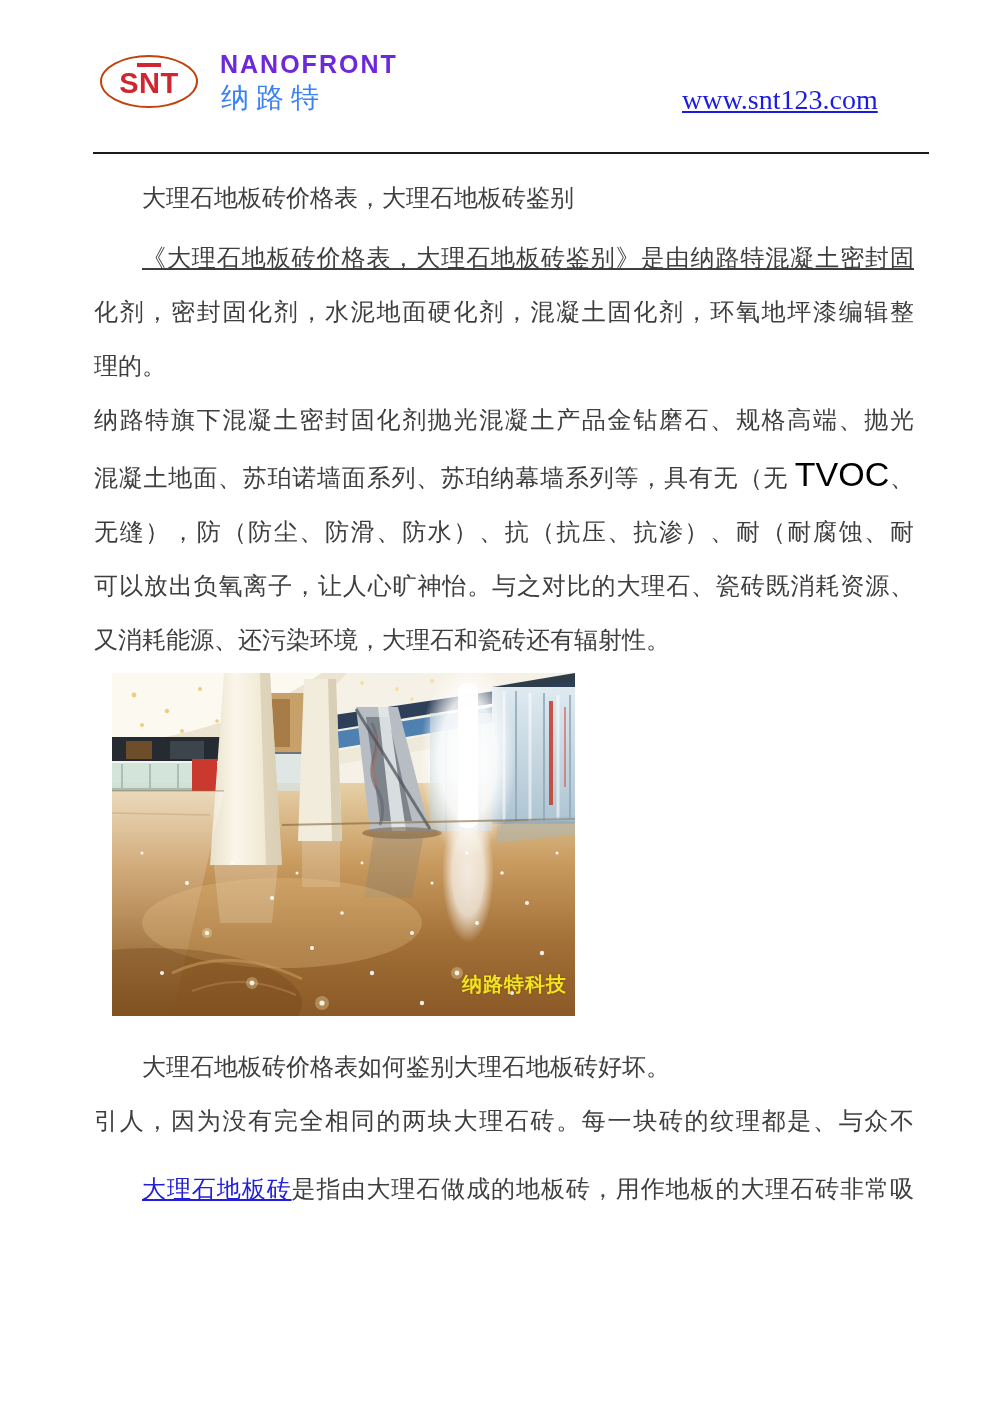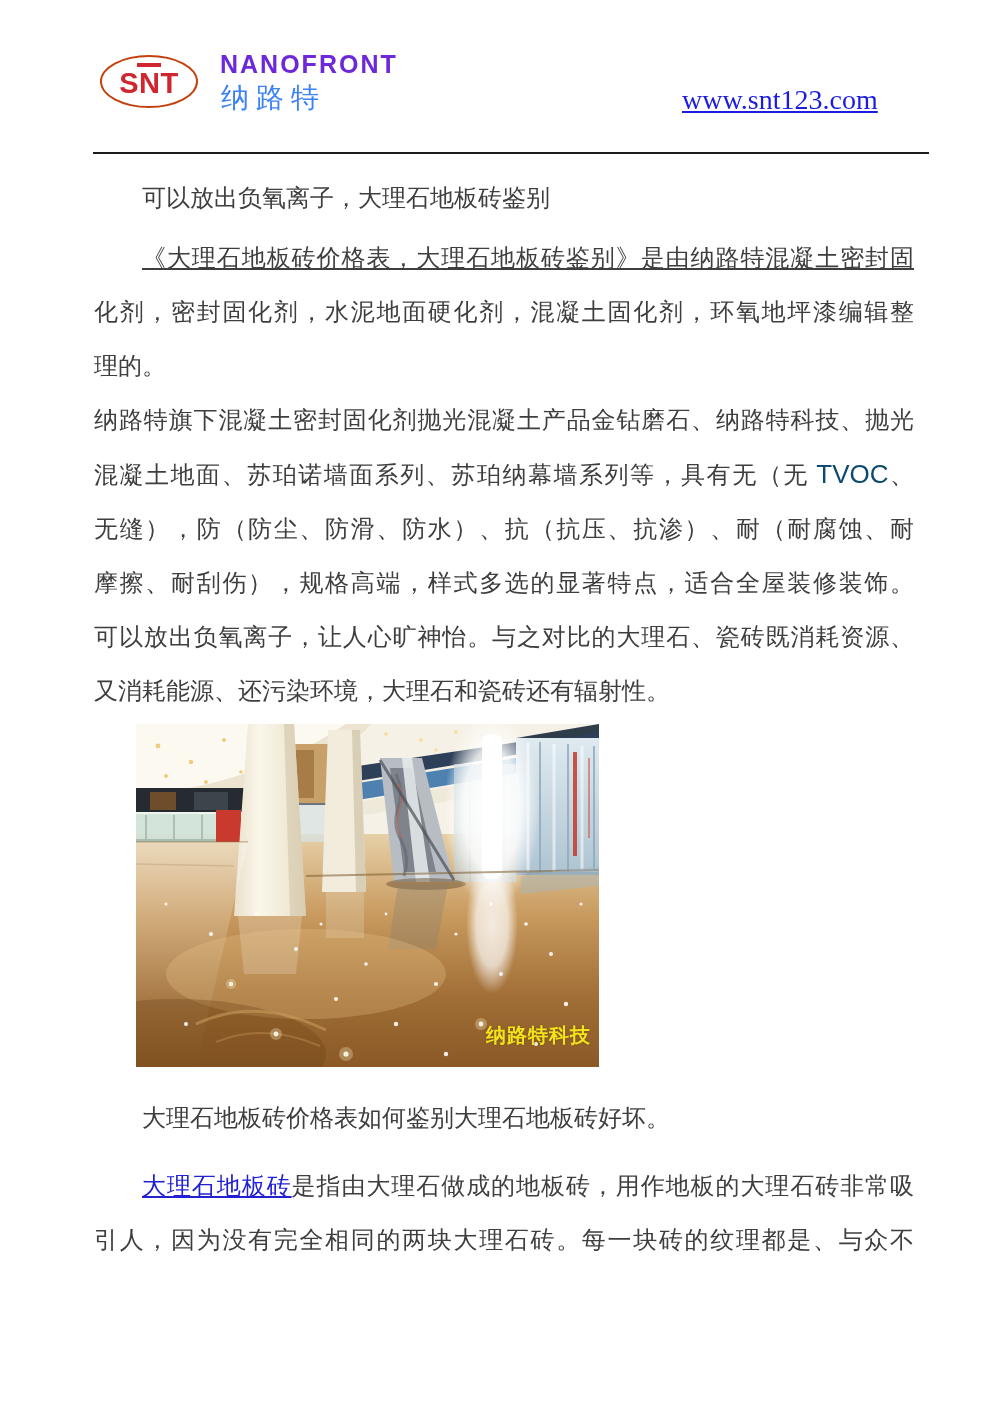--- a/index.html
+++ b/index.html
@@ -45,24 +45,24 @@
     color:#3e3e3e; font-size:24px; line-height:54px;
   }
   .line { text-align:left; white-space:normal; }
   .jfull { text-align:justify; text-align-last:justify; }
   .indent { padding-left:48px; }
   .title-line { margin-top:16px; }
   .intro-start { margin-top:6px;text-decoration:underline; }
   .q-line { margin-top:24px; }
   .marble-start { margin-top:14px; }
   a.body-link { color:#2220d4; text-decoration:underline; }
-  .tvoc { font-family:"Liberation Sans",sans-serif; font-size:26px; color:#0c4a6e; }
+  .tvoc { font-family:"Liberation Sans",sans-serif; font-size:34px; color:#000000; }
 
   
-  .photo-wrap { position:relative; width:463px; height:343px; margin:6px 0 0 42px; }
+  .photo-wrap { position:relative; width:463px; height:343px; margin:6px 0 0 18px; }
   .photo-wrap svg { display:block; }
   .watermark {
     position:absolute; right:8px; bottom:5px;
     font-family:"Liberation Sans",sans-serif; font-weight:bold;
     font-size:20px; color:#f2e41c; letter-spacing:1px;
     text-shadow:0 0 2px rgba(90,50,0,0.6);
   }
 </style>
 </head>
 <body>
@@ -73,30 +73,29 @@
     <div class="snt">SNT</div>
     <div class="logo-nbar"></div>
   </div>
   <div class="brand-en">NANOFRONT</div>
   <div class="brand-zh">纳路特</div>
   <a class="site-url" href="#">www.snt123.com</a>
   <div class="rule"></div>
 
   <div class="content">
 
-    <div class="line indent title-line">可以放出负氧离子，大理石地板砖鉴别</div>
+    <div class="line indent title-line">大理石地板砖价格表，大理石地板砖鉴别</div>
 
     <div class="line indent jfull intro-start">《大理石地板砖价格表，大理石地板砖鉴别》是由纳路特混凝土密封固</div>
     <div class="line jfull">化剂，密封固化剂，水泥地面硬化剂，混凝土固化剂，环氧地坪漆编辑整</div>
     <div class="line">理的。</div>
 
-    <div class="line jfull">纳路特旗下混凝土密封固化剂抛光混凝土产品金钻磨石、纳路特科技、抛光</div>
+    <div class="line jfull">纳路特旗下混凝土密封固化剂抛光混凝土产品金钻磨石、规格高端、抛光</div>
     <div class="line jfull"><span>混凝土地面、苏珀诺墙面系列、苏珀纳幕墙系列等，具有无（无 </span><span class="tvoc">TVOC</span><span>、</span></div>
     <div class="line jfull">无缝），防（防尘、防滑、防水）、抗（抗压、抗渗）、耐（耐腐蚀、耐</div>
-    <div class="line jfull">摩擦、耐刮伤），规格高端，样式多选的显著特点，适合全屋装修装饰。</div>
     <div class="line jfull">可以放出负氧离子，让人心旷神怡。与之对比的大理石、瓷砖既消耗资源、</div>
     <div class="line">又消耗能源、还污染环境，大理石和瓷砖还有辐射性。</div>
 
     <div class="photo-wrap">
       <svg viewBox="0 0 463 343" width="463" height="343">
         <defs>
           <linearGradient id="floorG" x1="0" y1="0" x2="0" y2="1">
             <stop offset="0" stop-color="#e6d0a8"></stop>
             <stop offset="0.35" stop-color="#c89a5e"></stop>
             <stop offset="0.7" stop-color="#a06e36"></stop>
@@ -253,17 +252,17 @@
             <circle cx="345" cy="300" r="6"></circle>
             <circle cx="210" cy="330" r="7"></circle>
             <circle cx="95" cy="260" r="5"></circle>
         </g>
       </svg>
       <div class="watermark">纳路特科技</div>
     </div>
 
     <div class="line indent q-line">大理石地板砖价格表如何鉴别大理石地板砖好坏。</div>
 
+    <div class="line jfull">引人，因为没有完全相同的两块大理石砖。每一块砖的纹理都是、与众不</div>
     <div class="line indent jfull marble-start"><a class="body-link" href="#">大理石地板砖</a><span>是指由大理石做成的地板砖，用作地板的大理石砖非常吸</span></div>
-    <div class="line jfull">引人，因为没有完全相同的两块大理石砖。每一块砖的纹理都是、与众不</div>
 
   </div>
 </div>
 
 </body></html>

